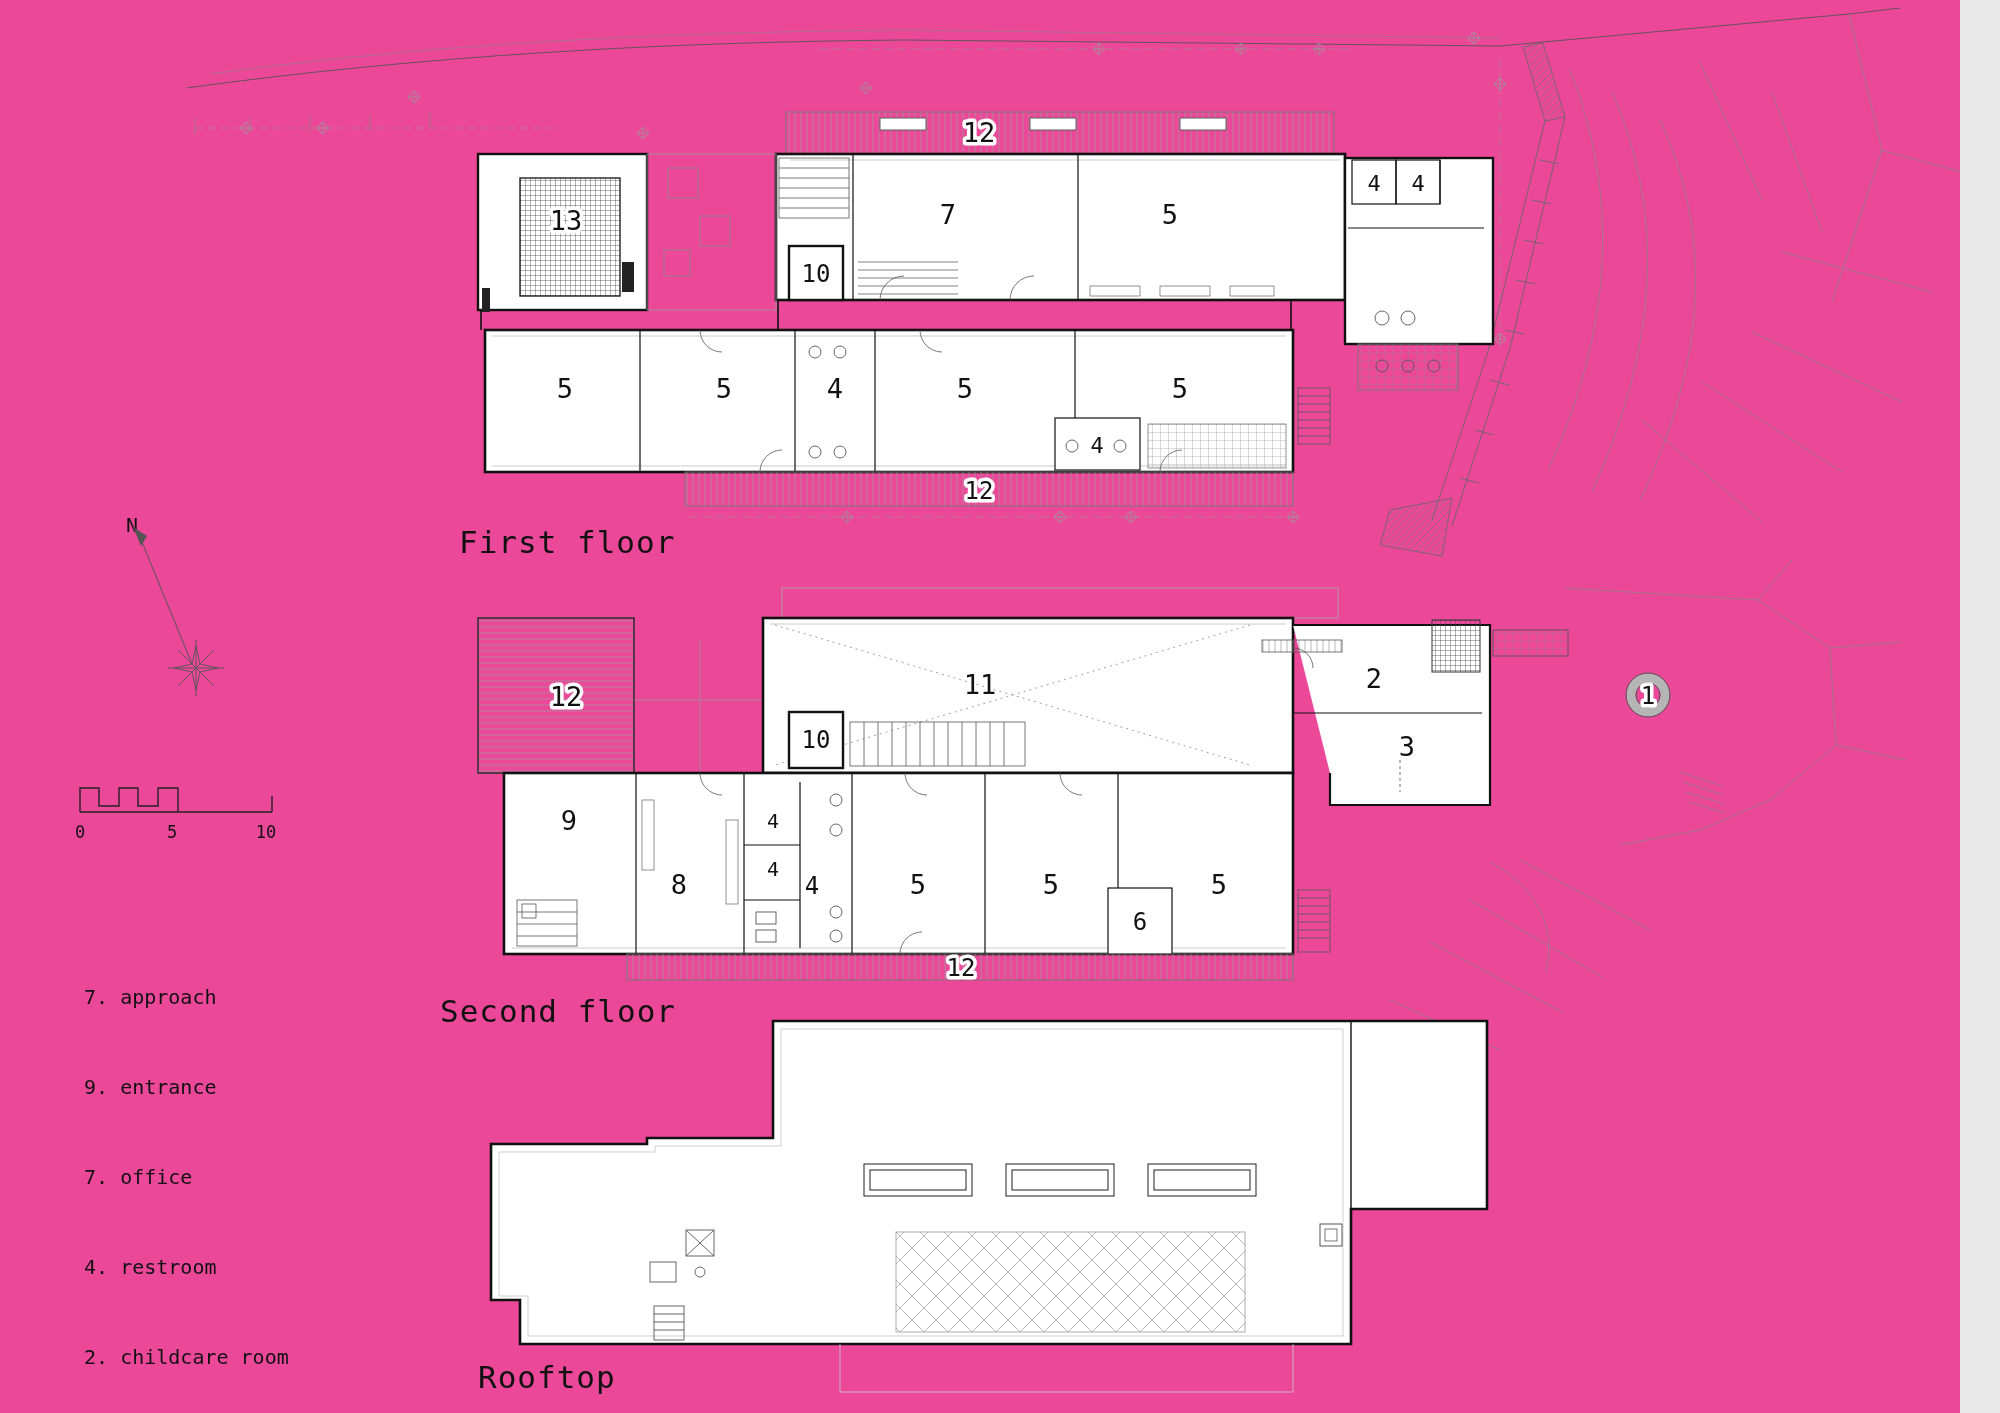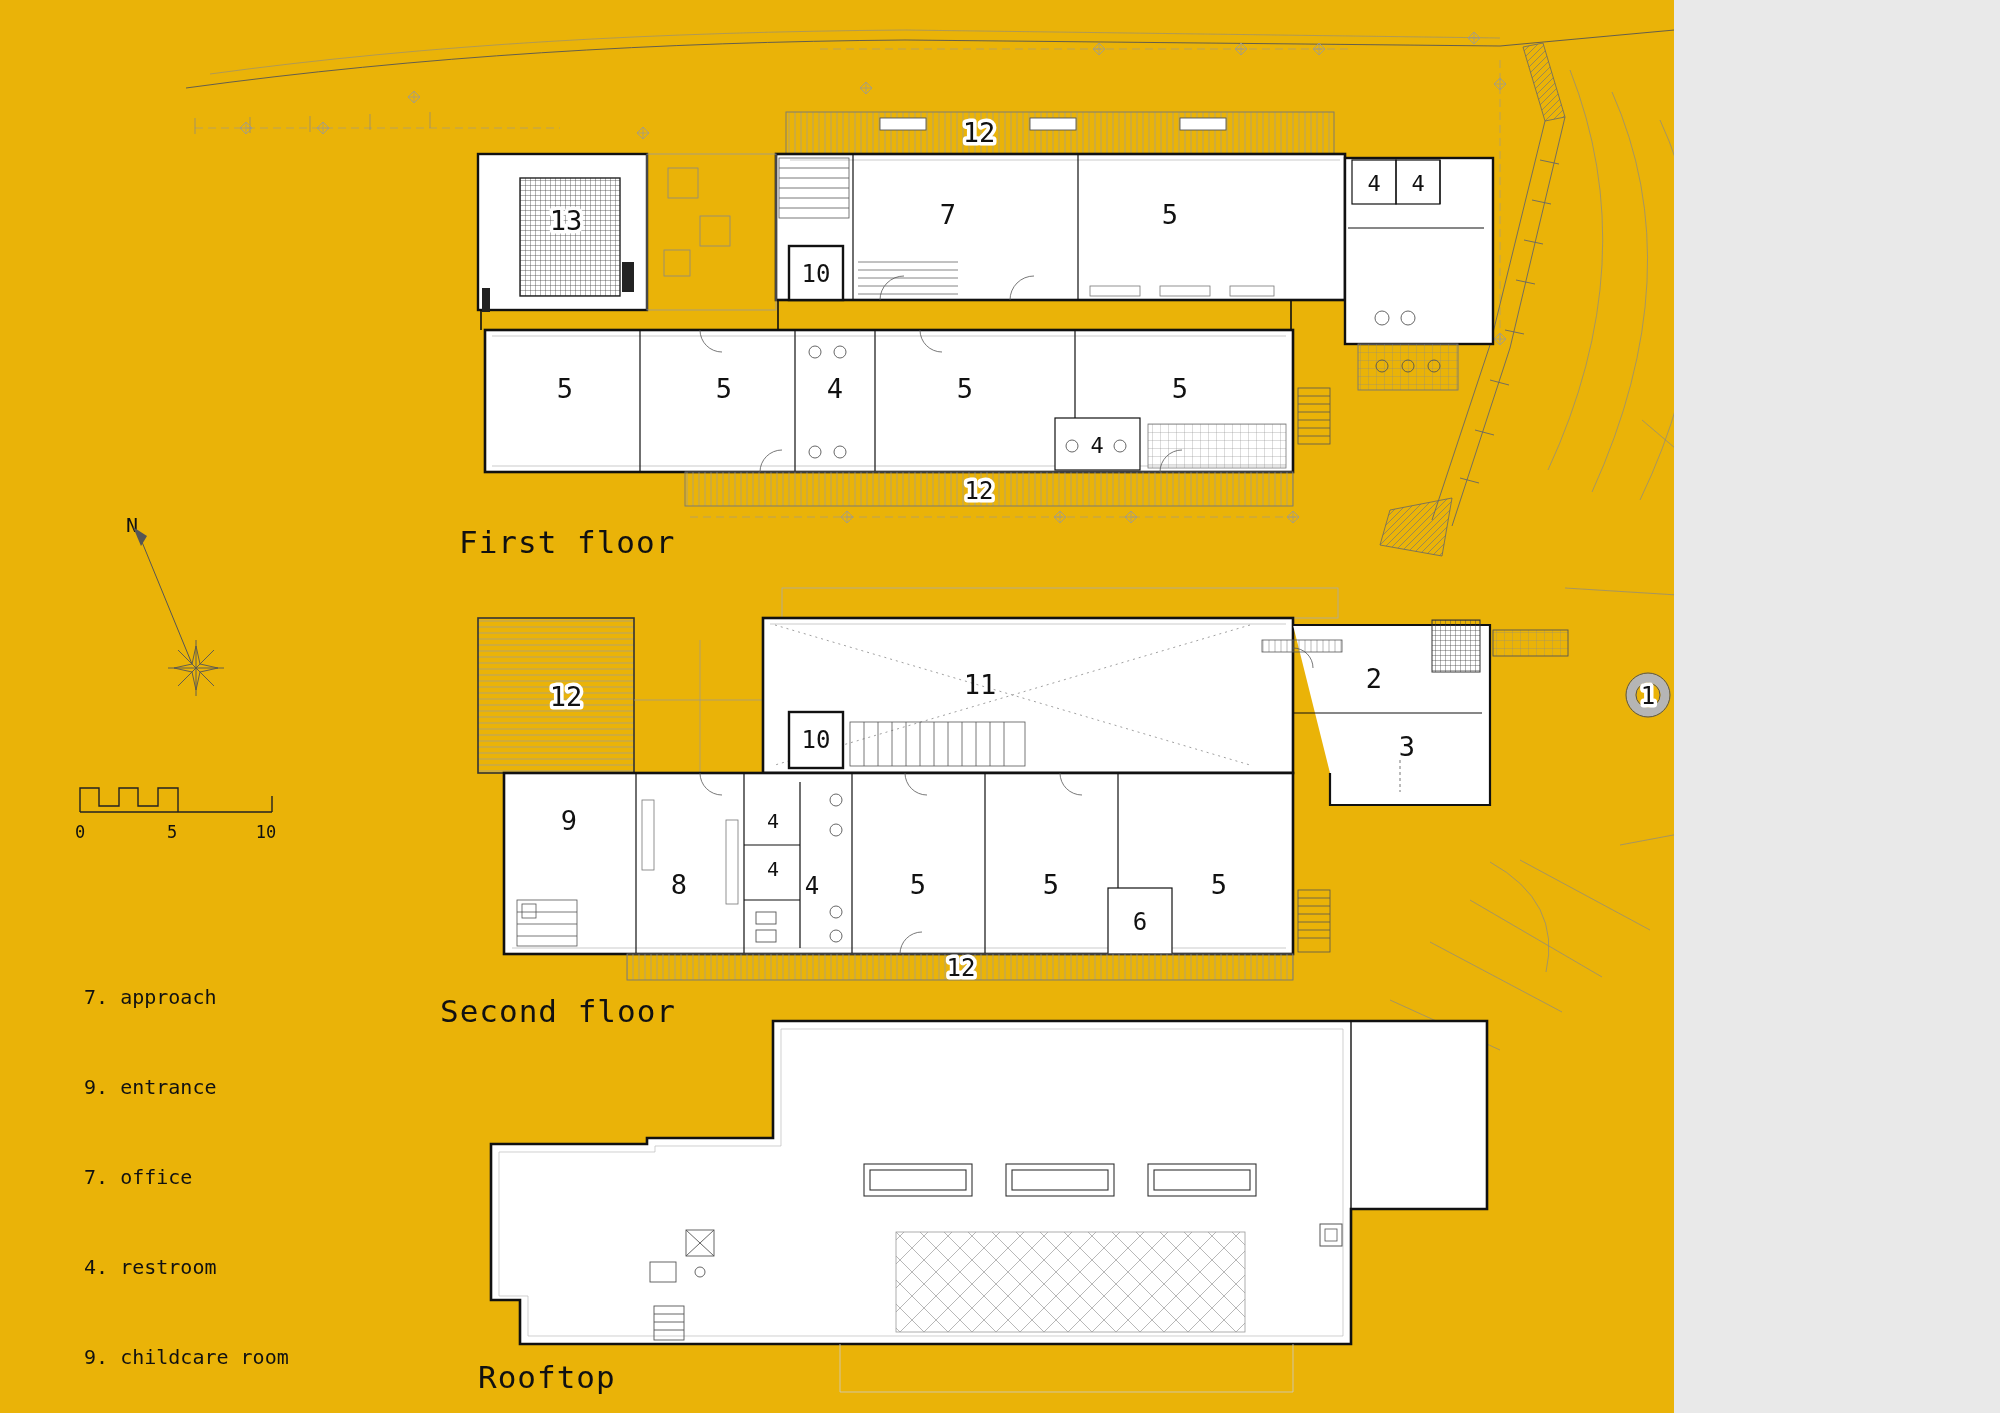--- a/index.html
+++ b/index.html
@@ -1,17 +1,17 @@
 <!DOCTYPE html>
 <html><head>
 <meta charset="utf-8">
 <style>
   * { margin:0; padding:0; box-sizing:border-box; }
   html,body { background:#e9e9e9; }
-  .canvas { position:relative; width:1674px; height:1413px; background:#eab308;
+  .canvas { position:relative; width:1960px; height:1413px; background:#ec4899;
             font-family:"DejaVu Sans Mono", monospace; overflow:hidden; }
   svg.drawing { position:absolute; left:0; top:0; }
   text { font-family:"DejaVu Sans Mono", monospace; fill:#111; }
   .t31 { font-size:31px; letter-spacing:1px; }
   .t26 { font-size:27px; text-anchor:middle; }
   .t24 { font-size:24px; text-anchor:middle; }
   .t22 { font-size:22px; text-anchor:middle; }
   .t20 { font-size:20px; text-anchor:middle; }
   .t17 { font-size:17px; text-anchor:middle; }
   .halo { paint-order:stroke; stroke:#fff; stroke-width:7px; stroke-linejoin:round; }
@@ -335,21 +335,21 @@
   <text class="t17" x="80" y="838">0</text>
   <text class="t17" x="172" y="838">5</text>
   <text class="t17" x="266" y="838">10</text>
 </svg>
 
 <div class="legend">
   <div> 7. approach</div>
   <div> 9. entrance</div>
   <div> 7. office</div>
   <div> 4. restroom</div>
-  <div> 9. childcare room</div>
+  <div> 2. childcare room</div>
   
   
   
   
   
   
   
   
 </div>
 

